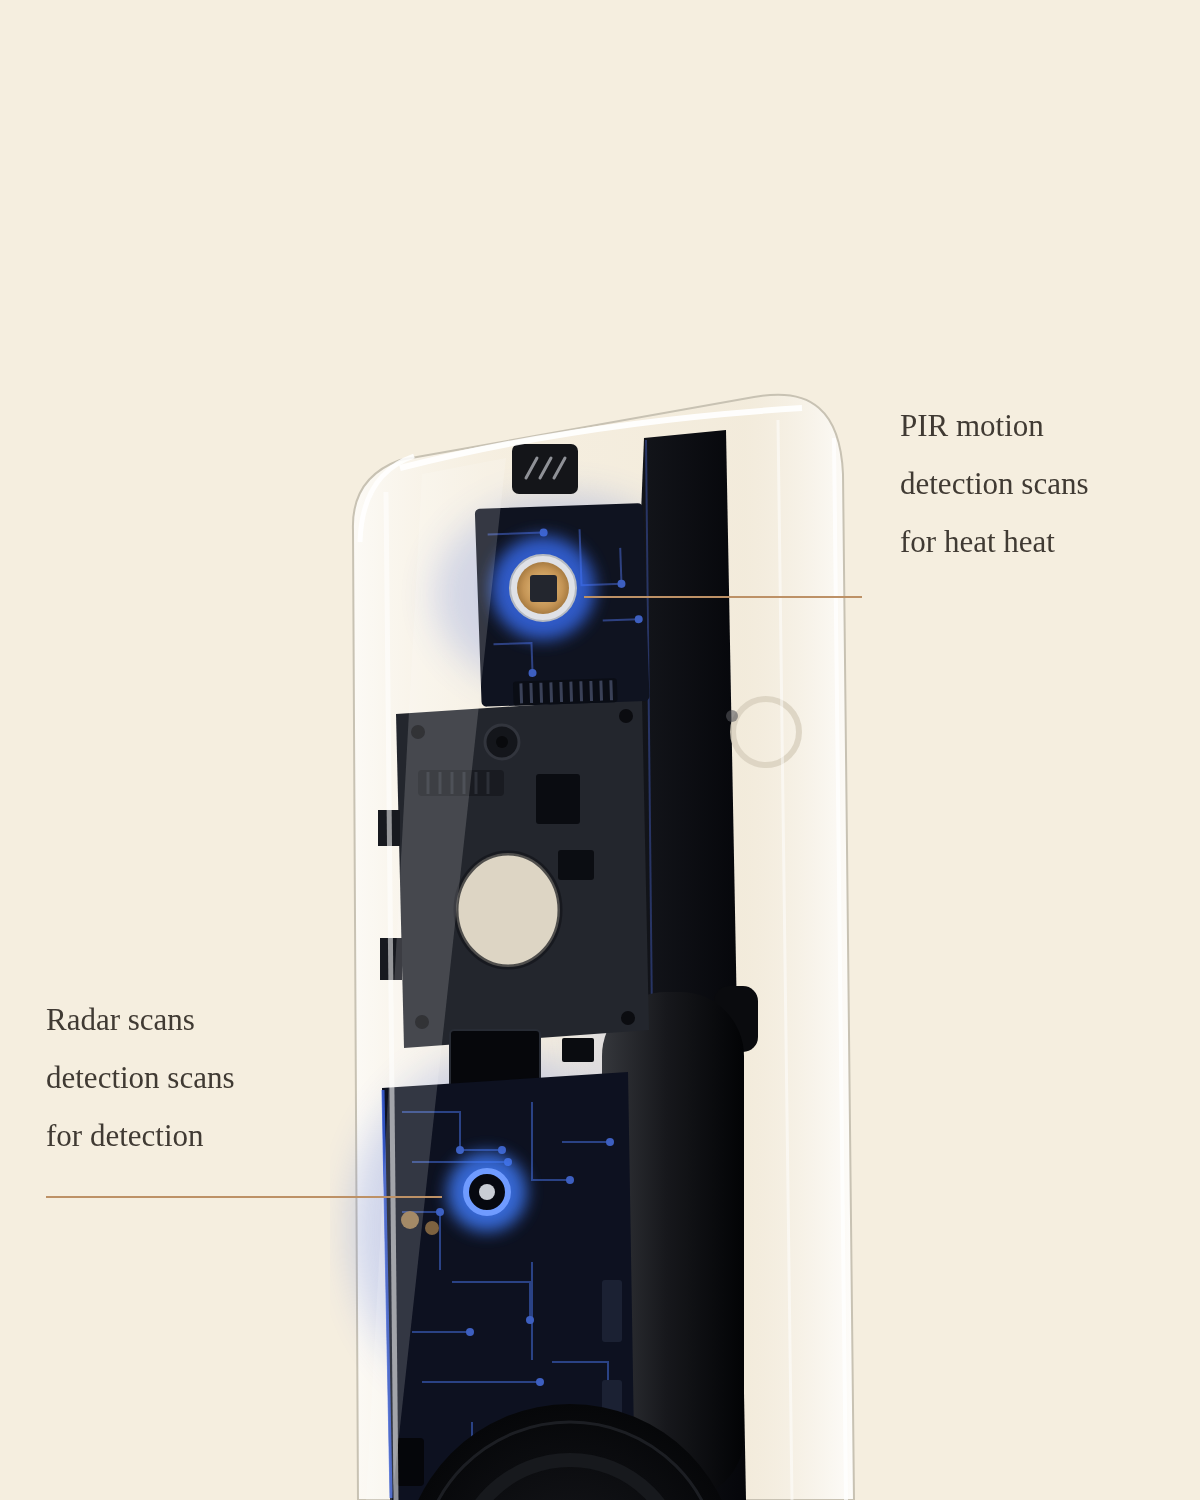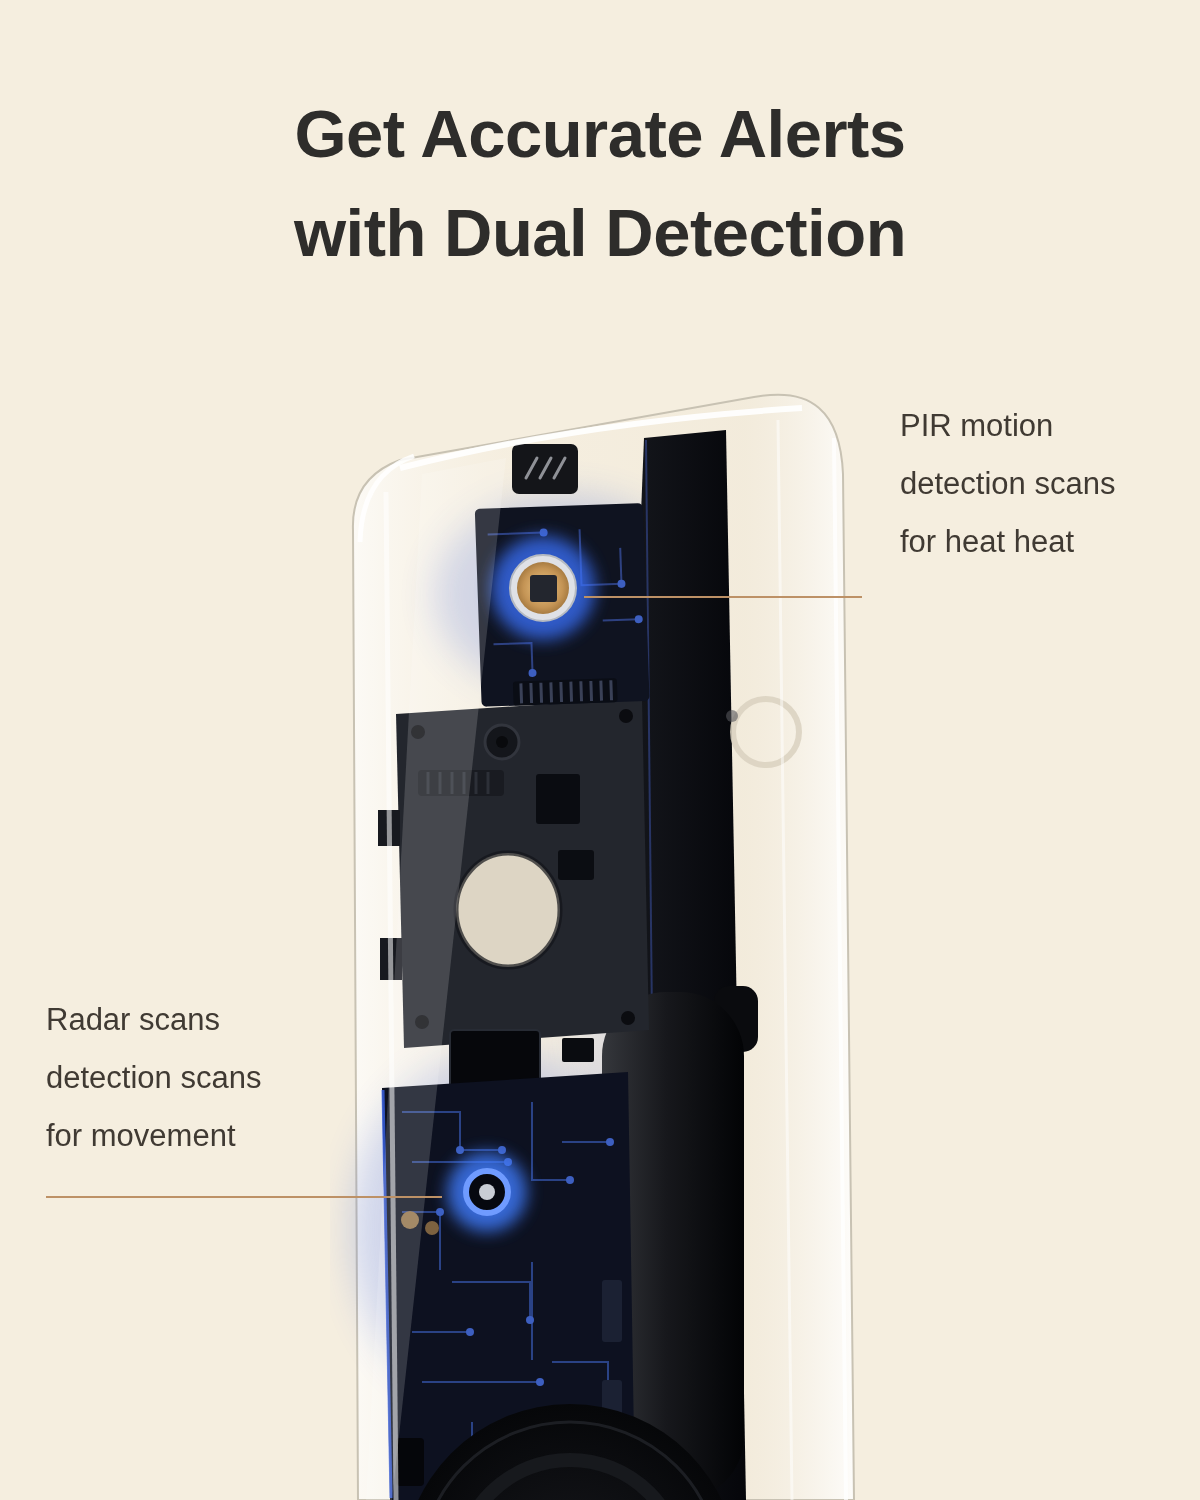--- a/index.html
+++ b/index.html
@@ -15,37 +15,33 @@
   .title {
     position:absolute; top:84px; left:0; width:100%;
     text-align:center; font-size:67px; line-height:99px;
     font-weight:700; color:#2e2d2b; letter-spacing:-0.5px;
   }
   .title .title-line { display:block; }
 
   .product { position:absolute; left:330px; top:380px; width:540px; height:1120px; }
 
   .callout { position:absolute; font-size:31px; color:#403a33; }
-  .callout p { margin:0 0 27px 0; line-height:31px; }
+  .callout p { margin:0 0 27px 0; line-height:31px;font-family:Liberation Serif, serif; }
   .callout-pir { left:900px; top:410px; }
   .callout-radar { left:46px; top:1004px; }
 
   .connector { position:absolute; height:2px; background:#bd9166; }
   .connector-pir { left:584px; top:596px; width:278px; }
   .connector-radar { left:46px; top:1196px; width:396px; }
 </style>
 </head>
 <body>
 
 <div class="stage">
 
-  <h1 class="title">
-    <span class="title-line">Get Accurate Alerts</span>
-    <span class="title-line">with Dual Detection</span>
-  </h1>
 
   <div class="product">
     <svg viewBox="0 0 540 1120" width="540" height="1120" aria-hidden="true">
       <defs>
         <linearGradient id="shellGrad" x1="0" y1="0" x2="1" y2="0">
           <stop offset="0" stop-color="#ffffff" stop-opacity="0.70"></stop>
           <stop offset="0.30" stop-color="#f6efe1" stop-opacity="0.35"></stop>
           <stop offset="0.78" stop-color="#efe7d6" stop-opacity="0.40"></stop>
           <stop offset="1" stop-color="#ffffff" stop-opacity="0.85"></stop>
         </linearGradient>
@@ -211,16 +207,16 @@
 
   <div class="callout callout-pir">
     <p>PIR motion</p>
     <p>detection scans</p>
     <p>for heat heat</p>
   </div>
 
   <div class="callout callout-radar">
     <p>Radar scans</p>
     <p>detection scans</p>
-    <p>for movement</p>
+    <p>for detection</p>
   </div>
 
 </div>
 
 </body></html>

